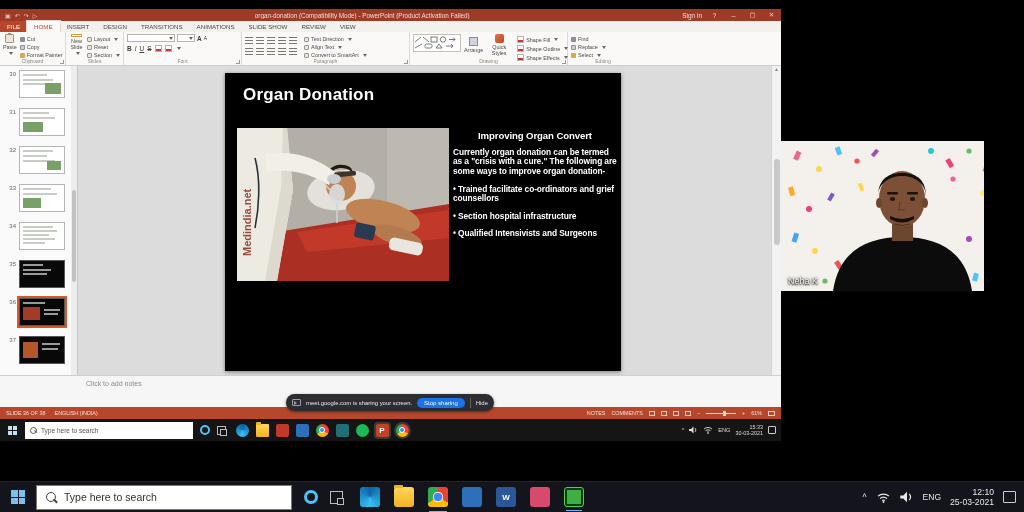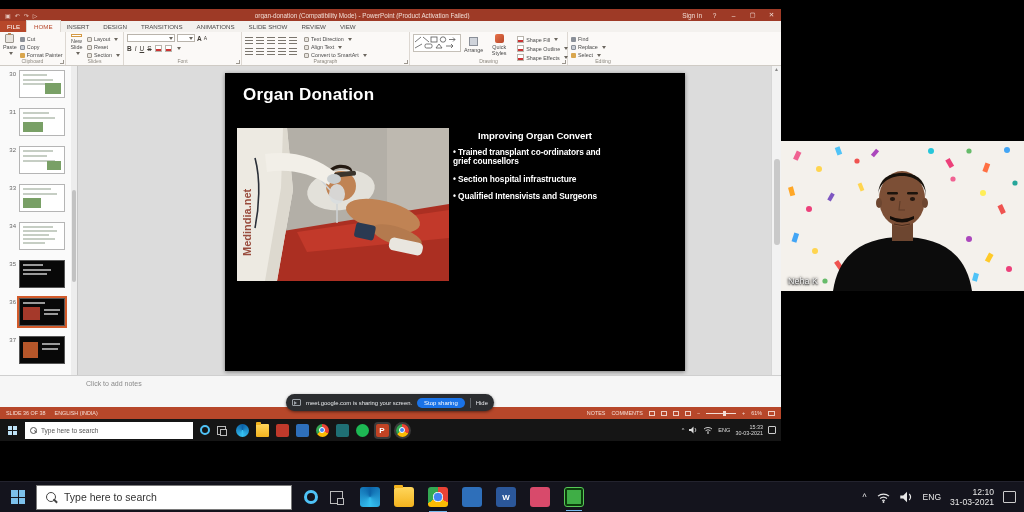--- a/index.html
+++ b/index.html
@@ -63,21 +63,21 @@
 .tl{position:absolute;left:3px;height:2px;background:#c6cec4}
 .timg{position:absolute;background:#79a066}
 .tt{position:absolute;left:3px;height:2px;background:#9a9a9a}
 .tred{position:absolute;background:#a5392a}
 #tscroll{position:absolute;right:0;top:0;width:6px;height:100%;background:#ededed}
 #tscroll .tb{position:absolute;left:1px;width:4px;top:40%;height:30%;background:#c2c2c2;border-radius:2px}
 
 #canvasarea{flex:1;position:relative}
 #vscroll{position:absolute;right:0;top:0;width:10px;height:100%;background:#f2f2f2;border-left:1px solid #d6d6d6;font-size:5px;color:#888;text-align:center}
 #vscroll .vb{position:absolute;left:2px;width:6px;top:30%;height:28%;background:#c9c9c9;border-radius:3px}
-#slide{position:absolute;left:147px;top:7px;width:460px;height:298px;background:#000;box-shadow:0 1px 4px rgba(0,0,0,.45)}
+#slide{position:absolute;left:147px;top:7px;width:396px;height:298px;background:#000;box-shadow:0 1px 4px rgba(0,0,0,.45)}
 #slide .stitle{position:absolute;left:18px;top:12px;font-size:17px;font-weight:bold;color:#fff;letter-spacing:.2px}
 #pic{position:absolute;left:12px;top:55px;width:212px;height:153px}
 #scol{position:absolute;left:228px;top:58px;width:164px;color:#fff;font-weight:bold;font-size:8.4px;line-height:1.12;letter-spacing:-.1px}
 #scol .sh{font-size:9.6px;text-align:center;margin-bottom:6px}
 #scol .si{margin-bottom:9px}
 #scol .sb{margin-bottom:8px}
 
 
 #notes{position:absolute;left:0;top:375px;width:100%;height:32px;background:#f6f6f6;border-top:1px solid #cfcfcf;font-size:7px;color:#8a8a8a;padding:4px 0 0 86px}
 
@@ -139,21 +139,21 @@
 #otask .cort{width:14px;height:14px;border-width:3px;margin:0 12px}
 #otask .tview{width:13px;height:13px;margin-right:10px}
 #otask .tview::after{background:#14141d}
 .oapp{width:20px;height:20px;margin:0 7px;border-radius:3px;position:relative;flex:none}
 .oapp .iunder{bottom:-5px}
 #otray{margin-left:auto;display:flex;align-items:center;gap:9px;padding-right:8px;font-size:8.5px}
 #otray .dt{font-size:8.6px;line-height:1.2}
 #otray .notif{width:13px;height:12px}
 
 
-#cam{position:absolute;left:781px;top:141px;width:243px;height:150px;background:#4c1d95;overflow:hidden}
+#cam{position:absolute;left:781px;top:141px;width:203px;height:150px;background:#4c1d95;overflow:hidden}
 #cam .label{position:absolute;left:7px;bottom:5px;color:#f0f0f0;font-size:9px;text-shadow:0 1px 2px #000,0 0 3px #000}
 </style>
 </head>
 <body>
 
 <div id="shared">
 
   <div id="ttl">
     <div class="qat">
       <span>▣</span>
@@ -471,21 +471,22 @@
             <path d="M28,26 C58,22 80,30 98,44 L92,57 C74,46 54,40 30,44 Z" fill="#f2efe8"></path>
             <ellipse cx="97" cy="51" rx="7" ry="5" fill="#c9ced0"></ellipse>
             <path d="M18,30 C24,52 22,80 18,100" stroke="#2a2f38" stroke-width="1.6" fill="none"></path>
 
             <text transform="translate(14,128) rotate(-90)" fill="#8a3020" font-size="11" font-weight="bold" font-family="Liberation Sans, sans-serif" opacity="0.85">Medindia.net</text>
           </svg>
         </div>
 
         <div id="scol">
           <div class="sh">Improving Organ Convert</div>
-          <div class="sb">• Trained transplant co-ordinators and grief counsellors</div>
+          <div class="si">Currently organ donation can be termed as a "crisis with a cure." The following are some ways to improve organ donation-</div>
+          <div class="sb">• Trained facilitate co-ordinators and grief counsellors</div>
           <div class="sb">• Section hospital infrastructure</div>
           <div class="sb">• Qualified Intensivists and Surgeons</div>
         </div>
       </div>
 
       <div id="vscroll">
         <span>▲</span>
         <div class="vb"></div>
       </div>
     </div>
@@ -647,17 +648,17 @@
         <path d="M1,3 a6,6 0 0 1 8,0 M2.5,4.7 a4,4 0 0 1 5,0 M4,6.2 a1.8,1.8 0 0 1 2,0" stroke="#e8e8e8" fill="none" stroke-width="0.9"></path>
         <circle cx="5" cy="7.3" r="0.7" fill="#e8e8e8"></circle>
       </svg>
     <svg class="tico" width="14" height="12" viewBox="0 0 9 8">
         <path d="M0,3 h2 l2.5,-2.5 v7 L2,5 H0 Z" fill="#e8e8e8"></path>
         <path d="M6,2 a3,3 0 0 1 0,4" stroke="#e8e8e8" fill="none" stroke-width="0.8"></path>
       </svg>
     <span>ENG</span>
     <div class="dt">
       <div>12:10</div>
-      <div>31-03-2021</div>
+      <div>25-03-2021</div>
     </div>
     <div class="notif"></div>
   </div>
 </div>
 
 </body></html>

